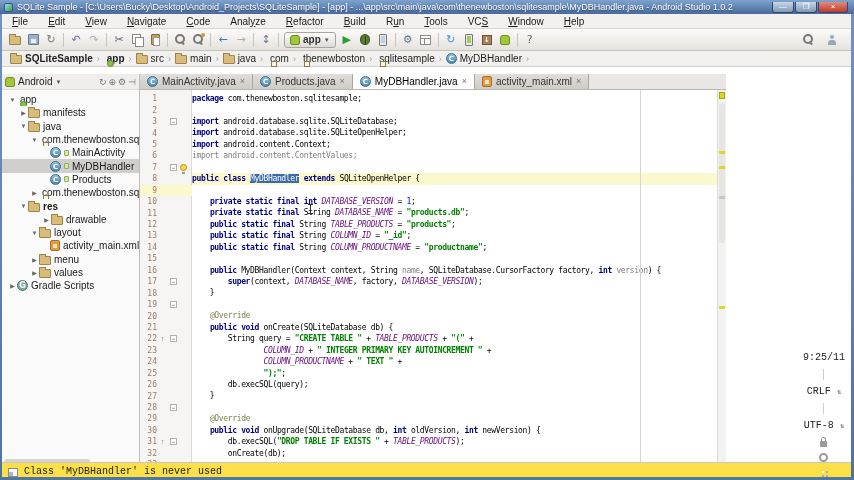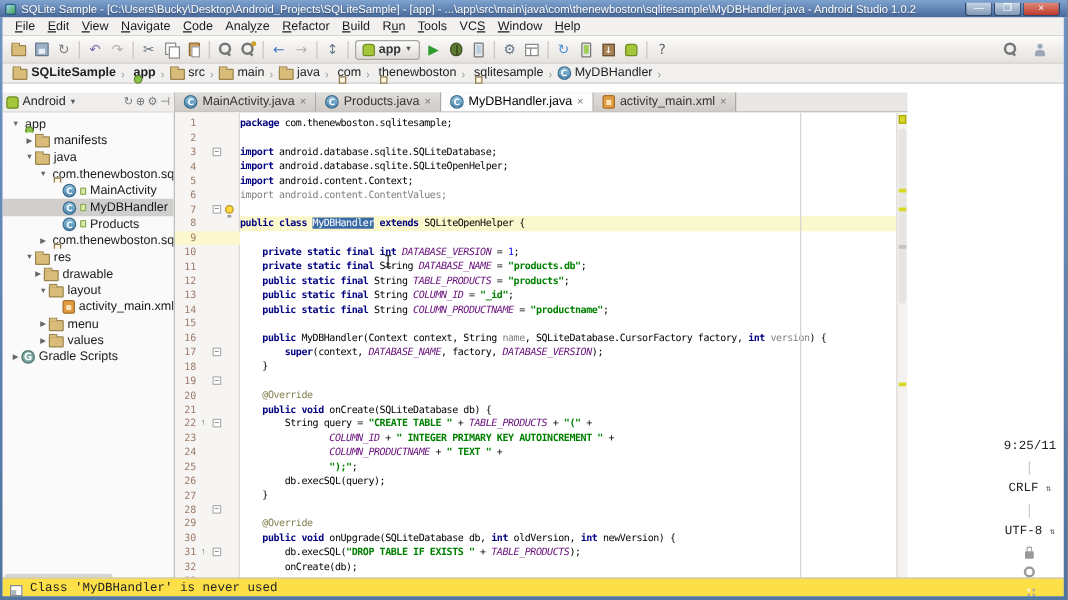--- a/index.html
+++ b/index.html
@@ -14,21 +14,21 @@
   .title-text{color:#fff;font-size:9px;white-space:nowrap;overflow:hidden;flex:1;text-shadow:0 1px 1px rgba(0,0,0,.4);}
   .win-controls{display:flex;flex:none;margin-right:2px;}
   .win-btn{width:22px;height:11px;margin-left:1px;border:1px solid #2f4a6e;border-top:none;border-radius:0 0 3px 3px;
            background:linear-gradient(#c8d6e8,#8299b5);color:#fff;font-size:8px;line-height:9px;text-align:center;}
   .win-btn.close{width:30px;background:linear-gradient(#e08b7d,#bf3a2b);}
   .edge-l{position:absolute;left:0;top:14px;bottom:0;width:2px;background:linear-gradient(#6f94c4,#4e739f);}
   .edge-r{position:absolute;right:0;top:14px;bottom:0;width:3px;background:linear-gradient(#6f94c4,#4e739f);}
   .edge-b{position:absolute;left:0;bottom:0;width:854px;height:3px;background:#52779f;}
   
   .menubar{position:absolute;left:2px;top:14px;width:849px;height:15px;background:#f2f1ef;
-           border-bottom:1px solid #d8d6d3;display:flex;align-items:center;padding-left:5px;}
+           border-bottom:1px solid #d8d6d3;display:flex;align-items:center;padding-left:5px;gap:10px;}
   .menu-item{font-size:10px;color:#1a1a1a;padding:0 5px;}
   .menu-item u{text-decoration:underline;}
   
   .toolbar{position:absolute;left:2px;top:29px;width:849px;height:22px;
            background:linear-gradient(#fcfbfa,#e5e2de);border-bottom:1px solid #c6c3bf;
            display:flex;align-items:center;padding:0 4px;}
   .tb-btn{width:18px;height:18px;display:flex;align-items:center;justify-content:center;flex:none;}
   .tb-glyph{font-size:11px;line-height:1;font-family:"DejaVu Sans",sans-serif;}
   .tb-sep{width:1px;height:14px;background:#c9c6c2;margin:0 3px;flex:none;}
   .run-config{height:16px;display:flex;align-items:center;gap:3px;padding:0 5px;margin:0 2px;
@@ -372,26 +372,26 @@
             <span class="tw-arrow"></span>
             <i class="mic ic-class">C</i>
             <i class="mic ic-vis"></i>
             <span class="tree-label">Products</span>
           </div>
           <div class="tree-row" style="padding-left: 28px;">
             <span class="tw-arrow">▶</span>
             <i class="mic ic-folder-pkg"></i>
             <span class="tree-label">com.thenewboston.sqlitesample</span>
           </div>
-          <div class="tree-row" style="padding-left: 17px;">
+          <div class="tree-row" style="padding-left: 17px; font-weight: bold;">
             <span class="tw-arrow">▼</span>
             <i class="mic ic-folder"></i>
             <span class="tree-label">res</span>
           </div>
-          <div class="tree-row" style="padding-left: 24px; align-items: center;">
+          <div class="tree-row" style="padding-left: 40px; align-items: center;">
             <span class="tw-arrow">▶</span>
             <i class="mic ic-folder"></i>
             <span class="tree-label">drawable</span>
           </div>
           <div class="tree-row" style="padding-left: 28px;">
             <span class="tw-arrow">▼</span>
             <i class="mic ic-folder"></i>
             <span class="tree-label">layout</span>
           </div>
           <div class="tree-row" style="padding-left: 39px;">

